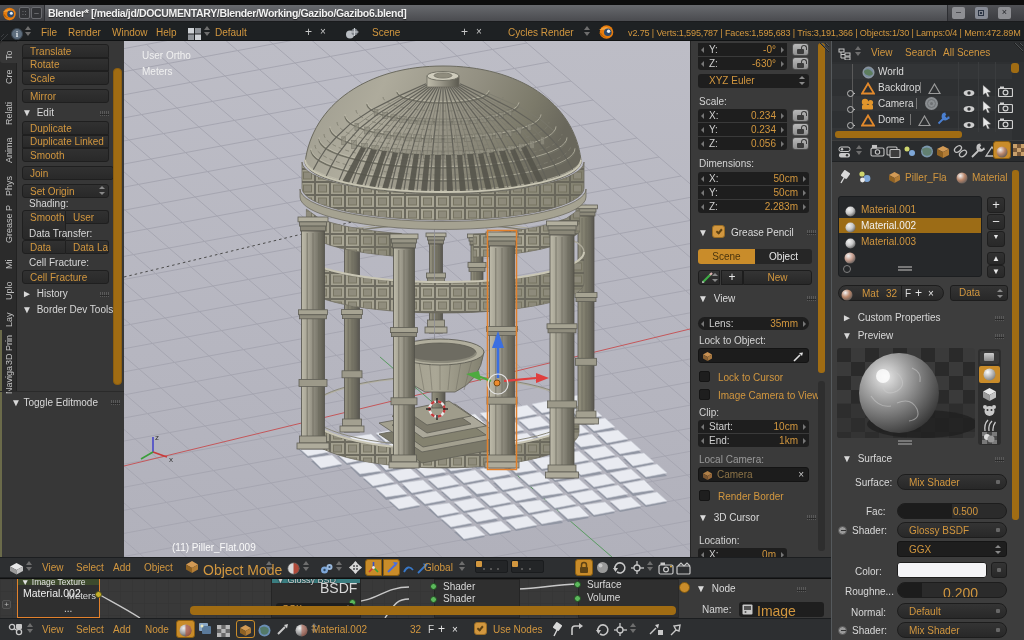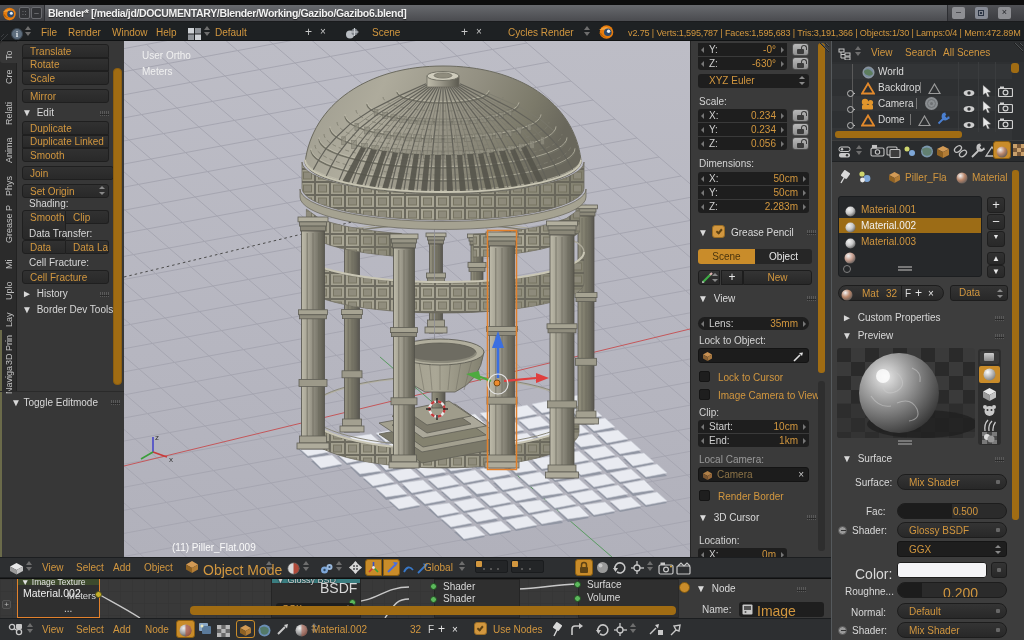--- a/index.html
+++ b/index.html
@@ -108,21 +108,21 @@
 <div class="dots" style="left:100px;top:111px"></div>
 <div class="btn" style="left:22px;top:121px;width:87px;height:14px;line-height:13px;border-radius:3px 3px 0 0">Duplicate</div>
 <div class="btn" style="left:22px;top:135px;width:87px;height:13px;line-height:12px;border-radius:0">Duplicate Linked</div>
 <div class="btn" style="left:22px;top:148px;width:87px;height:14px;line-height:13px;border-radius:0 0 3px 3px">Smooth</div>
 <div class="btn" style="left:22px;top:166px;width:92px;height:14px;line-height:13px">Join</div>
 <div class="btn" style="left:22px;top:184px;width:87px;height:14px;line-height:13px">Set Origin
 <span style="position:absolute;right:3px;top:1px;width:0;height:0;border-left:3px solid transparent;border-right:3px solid transparent;border-bottom:3.5px solid #888"></span>
 <span style="position:absolute;right:3px;top:7px;width:0;height:0;border-left:3px solid transparent;border-right:3px solid transparent;border-top:3.5px solid #888"></span></div>
 <div class="hdr" style="left:29px;top:198px">Shading:</div>
 <div class="btn" style="left:22px;top:210px;width:44px;height:30px;line-height:13px;border-radius:3px 0 0 3px">Smooth</div>
-<div class="btn" style="left:66px;top:210px;width:43px;height:14px;line-height:13px;border-radius:0 3px 3px 0;border-left:none">Clip</div>
+<div class="btn" style="left:66px;top:210px;width:43px;height:14px;line-height:13px;border-radius:0 3px 3px 0;border-left:none">User</div>
 <div class="hdr" style="left:29px;top:228px">Data Transfer:</div>
 <div class="btn" style="left:22px;top:240px;width:44px;height:14px;line-height:13px;border-radius:3px 0 0 3px">Data</div>
 <div class="btn" style="left:66px;top:240px;width:43px;height:14px;line-height:13px;border-radius:0 3px 3px 0;border-left:none">Data La</div>
 <div class="hdr" style="left:29px;top:257px">Cell Fracture:</div>
 <div class="btn" style="left:22px;top:270px;width:87px;height:14px;line-height:13px">Cell Fracture</div>
 <div class="hdr" style="left:22px;top:288px">► <span style="margin-left:2px">History</span></div>
 <div class="dots" style="left:100px;top:292px"></div>
 <div class="hdr" style="left:22px;top:304px">▼ <span style="margin-left:2px">Border Dev Tools</span></div>
 
 <div class="ab" style="left:113px;top:68px;width:9px;height:317px;background:#a06c13;border-radius:4px;border:1px solid #8a5d10"></div>
@@ -1234,21 +1234,21 @@
 <div class="ab wt" style="left:852px;top:525px;font-size:10px">Shader:</div>
 <div class="ab" style="left:897px;top:522px;width:110px;height:16px;background:linear-gradient(#343434,#282828);border:1px solid #1d1d1d;border-radius:8px">
     <span style="position:absolute;left:11px;top:2px;font-size:10px;color:#d2973f">Glossy BSDF</span>
     <span style="position:absolute;right:6px;top:5px;width:4px;height:4px;background:#666;border-radius:1px"></span>
   </div>
 <div class="ab" style="left:897px;top:541px;width:110px;height:16px;background:#1e1e1e;border:1px solid #151515;border-radius:3px">
     <span style="position:absolute;left:11px;top:2px;font-size:10px;color:#d2973f">GGX</span>
     <span class="udar" style="right:5px;top:3px;border-bottom:3.5px solid #888"></span>
     <span class="udar" style="right:5px;top:9px;border-top:3.5px solid #888"></span>
   </div>
-<div class="ab wt" style="left:855px;top:566px;font-size:14px">Color:</div>
+<div class="ab wt" style="left:855px;top:566px;font-size:10px">Color:</div>
 <div class="ab" style="left:897px;top:562px;width:90px;height:16px;background:#f4f4f6;border:1px solid #1d1d1d;border-radius:3px"></div>
 <div class="ab" style="left:991px;top:562px;width:16px;height:16px;background:linear-gradient(#343434,#282828);border:1px solid #1d1d1d;border-radius:3px">
     <span style="position:absolute;left:5px;top:5px;width:4px;height:4px;background:#666;border-radius:1px"></span>
   </div>
 <div class="ab wt" style="left:845px;top:586px;font-size:10px">Roughne...</div>
 <div class="ab" style="left:897px;top:582px;width:110px;height:16px;background:#2b2b2b;border:1px solid #1d1d1d;border-radius:8px;overflow:hidden">
     <span style="position:absolute;left:0;top:0;width:22%;height:16px;background:#1c1c1c"></span>
     <span style="position:absolute;right:28px;top:2px;font-size:14px;color:#d2973f">0.200</span>
   </div>
 <div class="ab wt" style="left:851px;top:607px;font-size:10px">Normal:</div>

